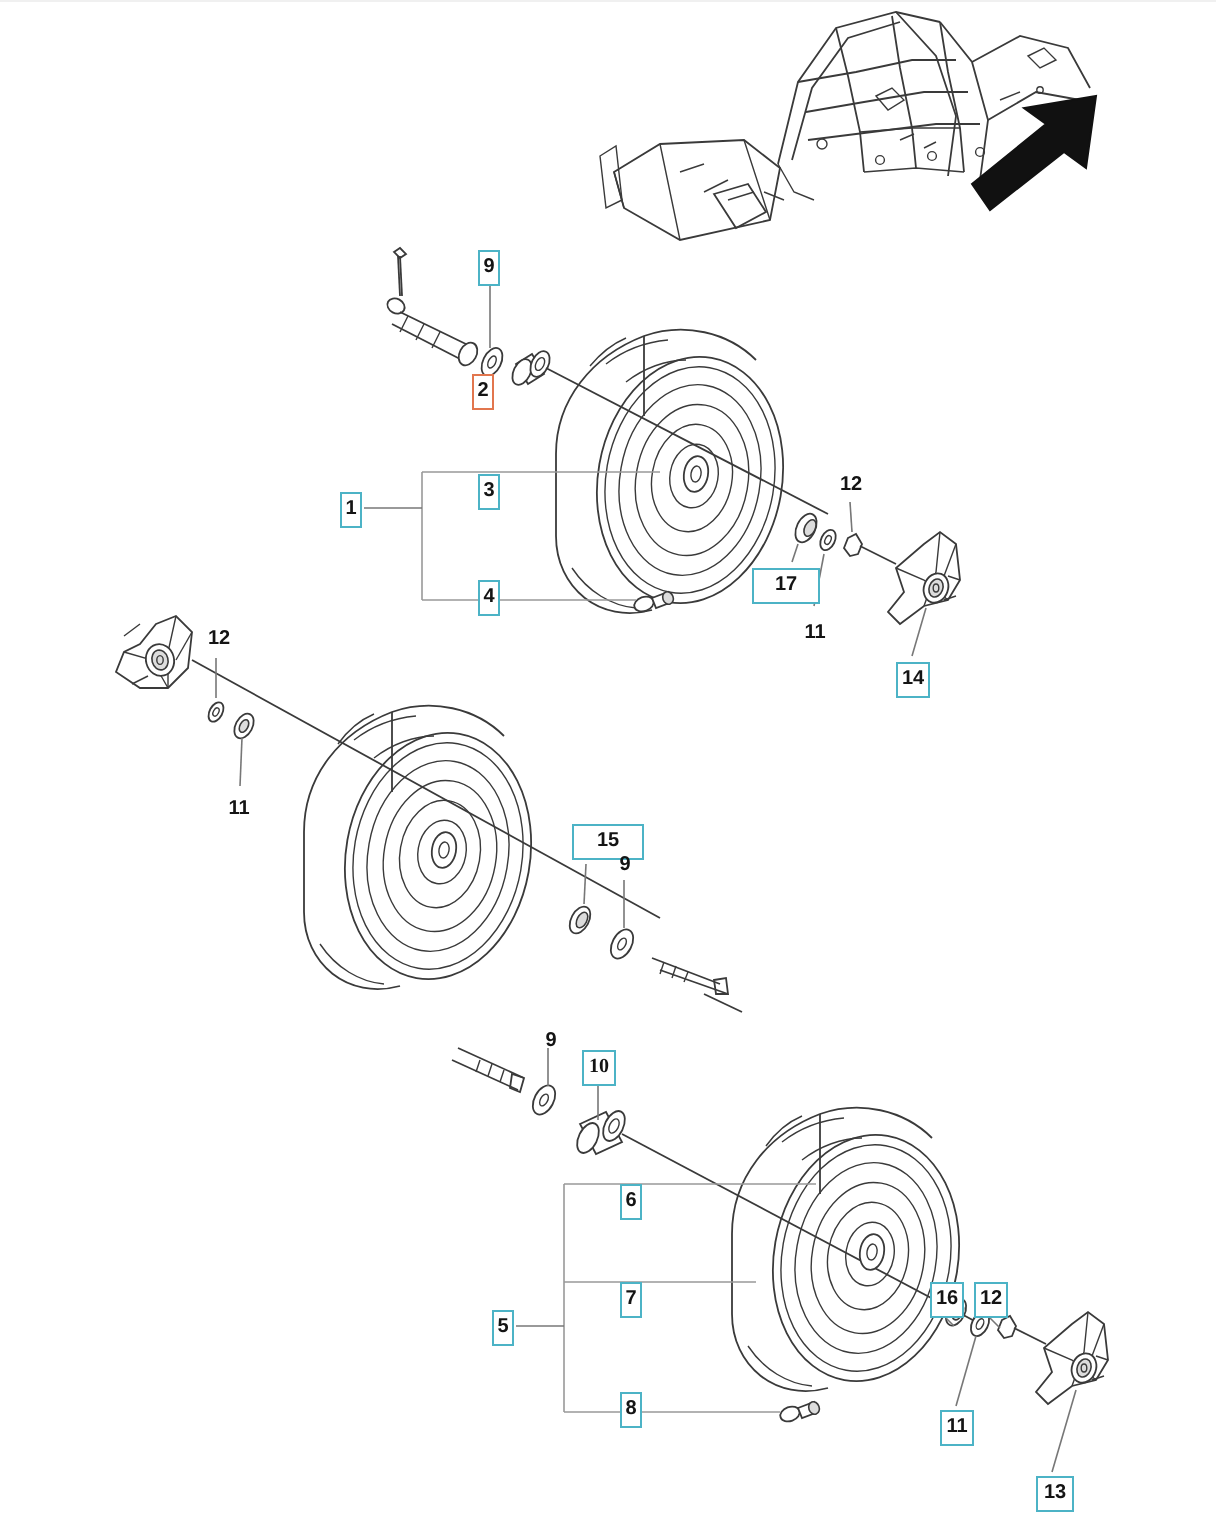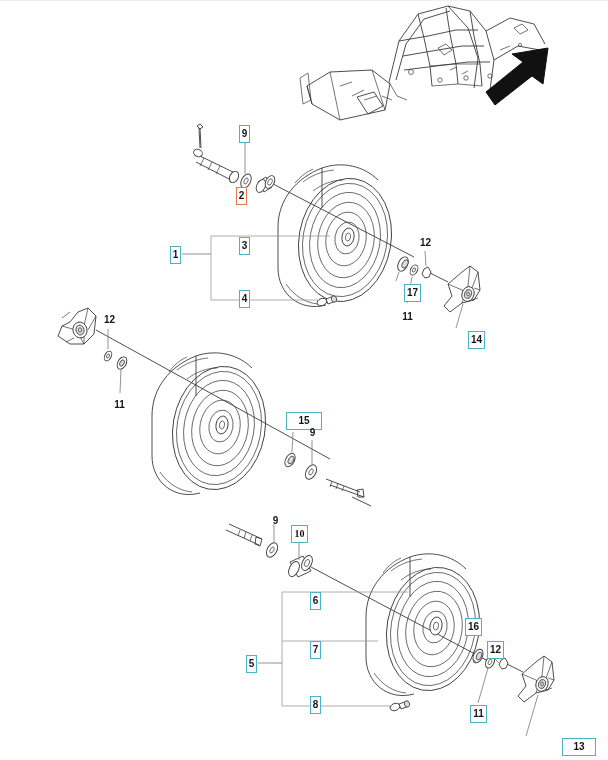--- a/index.html
+++ b/index.html
@@ -362,33 +362,33 @@
       <path class="lead" d="M526 736 L538 695"></path>
     </g>
   </svg>
 
   <div id="callout-layer">
       <div class="callout boxed h1" style="left: 170px; top: 246px; width: 11px;">1</div>
       <div class="callout boxed h1" style="left: 239px; top: 125px; width: 11px;">9</div>
       <div class="callout boxed-hl h1" style="left: 236px; top: 187px; width: 11px;">2</div>
       <div class="callout boxed h1" style="left: 239px; top: 237px; width: 11px;">3</div>
       <div class="callout boxed h1" style="left: 239px; top: 290px; width: 11px;">4</div>
-      <div class="callout boxed h1" style="left: 404px; top: 284px; width: 17px; text-align: right;">17</div>
+      <div class="callout boxed h1" style="left: 376px; top: 284px; width: 34px; text-align: right;">17</div>
       <div class="callout plain h1" style="left: 400px; top: 308px; width: 15px;">11</div>
       <div class="callout plain h1" style="left: 418px; top: 234px; width: 15px;">12</div>
-      <div class="callout boxed h1" style="left: 468px; top: 331px; width: 17px;">14</div>
+      <div class="callout boxed h1" style="left: 448px; top: 331px; width: 17px;">14</div>
       <div class="callout plain h1" style="left: 102px; top: 311px; width: 15px;">12</div>
       <div class="callout plain h1" style="left: 112px; top: 396px; width: 15px;">11</div>
       <div class="callout boxed h1" style="left: 286px; top: 412px; width: 36px;">15</div>
       <div class="callout plain h1" style="left: 307px; top: 424px; width: 11px;">9</div>
       <div class="callout plain h1" style="left: 270px; top: 512px; width: 11px;">9</div>
       <div class="callout boxed h1" style="left: 291px; top: 525px; width: 17px; font-family: Liberation Serif, serif;">10</div>
       <div class="callout boxed h1" style="left: 310px; top: 592px; width: 11px;">6</div>
       <div class="callout boxed h1" style="left: 310px; top: 641px; width: 11px;">7</div>
       <div class="callout boxed h1" style="left: 246px; top: 655px; width: 11px;">5</div>
       <div class="callout boxed h1" style="left: 310px; top: 696px; width: 11px;">8</div>
-      <div class="callout boxed h1" style="left: 465px; top: 618px; width: 17px;">16</div>
+      <div class="callout boxed h1" style="left: 465px; top: 641px; width: 17px;">16</div>
       <div class="callout boxed h1" style="left: 470px; top: 705px; width: 17px;">11</div>
       <div class="callout boxed h1" style="left: 487px; top: 641px; width: 17px;">12</div>
-      <div class="callout boxed h1" style="left: 518px; top: 738px; width: 34px; margin-left: 44px;">13</div>
+      <div class="callout boxed h1" style="left: 518px; top: 738px; width: 19px;">13</div>
     </div>
 
 </div>
 
 </body></html>

